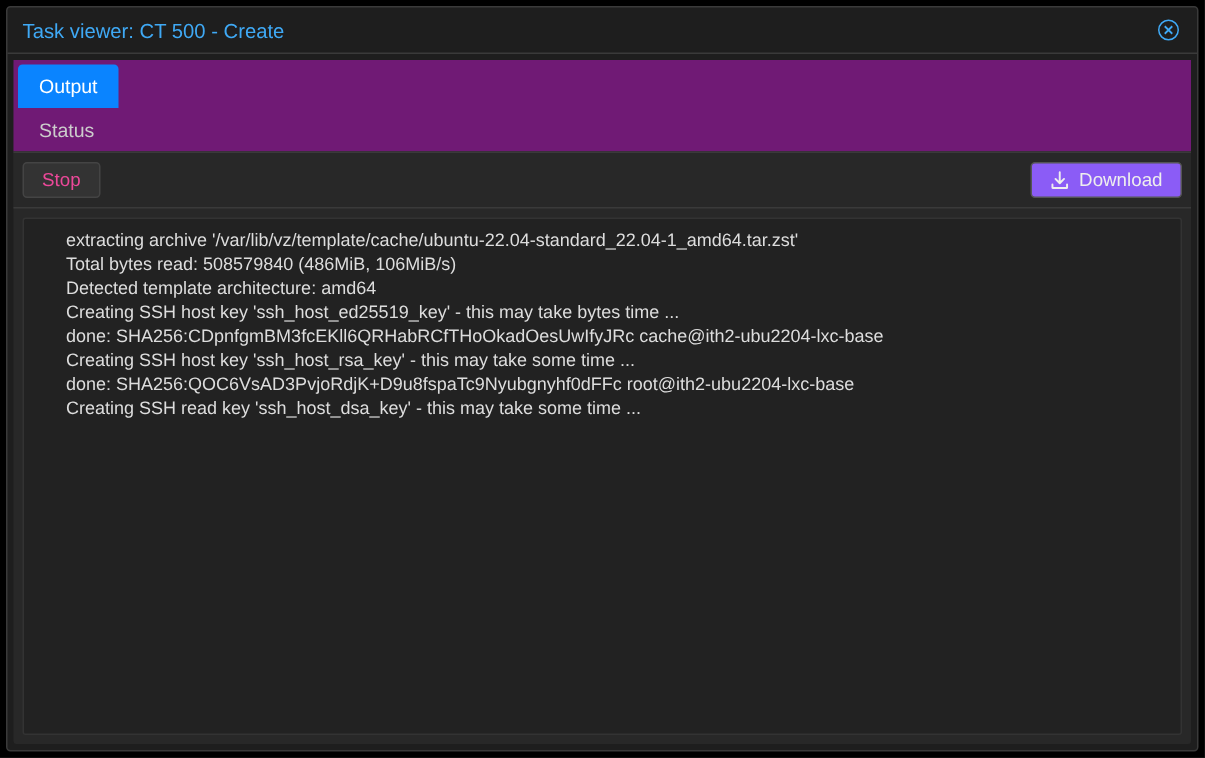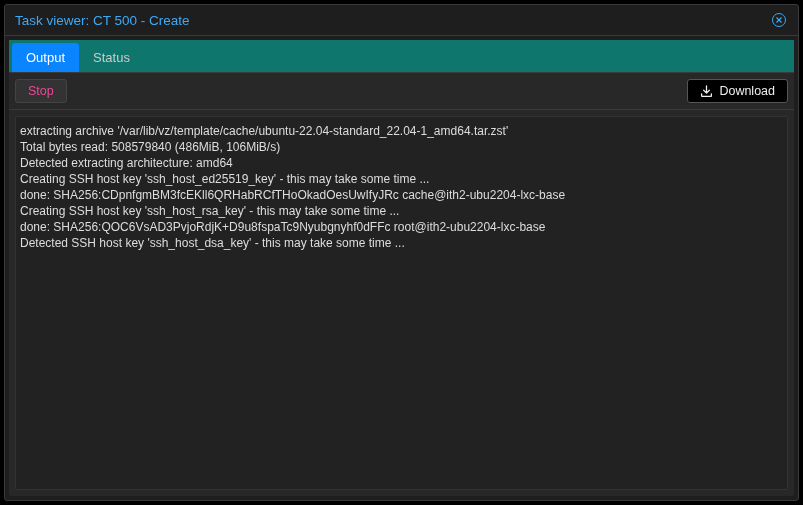--- a/index.html
+++ b/index.html
@@ -46,23 +46,24 @@
       background: #282828;
       flex: 1;
       display: flex;
       flex-direction: column;
       margin: 4px;
       border-radius: 2px;
       min-height: 0;
     }
     .tabs {
       display: flex;
-      align-items: flex-end;
-      background: #0f766e;
+      align-items: flex-start;
+      background: #701a75;
       padding: 3px 3px 0 3px;
+      flex-direction: column;
     }
     .tab {
       padding: 7px 14px;
       font-size: 13px;
       color: #ccc;
       cursor: pointer;
       border-radius: 3px 3px 0 0;
     }
     .tab.active {
       background: #0a84ff;
@@ -74,21 +75,21 @@
       justify-content: space-between;
       padding: 6px 6px;
       border-top: 1px solid #3a3a3a;
       border-bottom: 1px solid #3a3a3a;
       background: #282828;
     }
     .btn {
       display: inline-flex;
       align-items: center;
       gap: 6px;
-      background: #000000;
+      background: #8b5cf6;
       color: #eee;
       border: 1px solid #555;
       border-radius: 3px;
       padding: 4px 12px;
       font-size: 12.5px;
       cursor: pointer;
     }
     .btn.disabled {
       background: #333;
       color: #ec4899;
@@ -106,20 +107,21 @@
       border-radius: 2px;
       min-height: 0;
     }
     .log-line {
       color: #ddd;
       font-size: 12px;
       line-height: 16px;
       font-family: -apple-system, BlinkMacSystemFont, "Segoe UI", Helvetica, Arial, sans-serif;
       white-space: pre;
       padding-left: 2px;
+      margin-left: 24px;
     }
   </style>
 </head>
 <body>
 
 <div class="dialog">
   <div class="dialog-header">
     <div class="dialog-title">Task viewer: CT 500 - Create</div>
     <div class="close-btn">
       <svg width="16" height="16" viewBox="0 0 16 16">
@@ -145,21 +147,21 @@
         <svg width="13" height="13" viewBox="0 0 16 16" fill="#eee">
           <path d="M8 1v8.5M4.5 6.5L8 10l3.5-3.5" stroke="#eee" stroke-width="1.6" fill="none" stroke-linecap="round" stroke-linejoin="round"></path>
           <path d="M2 11v2.5a.5.5 0 0 0 .5.5h11a.5.5 0 0 0 .5-.5V11" stroke="#eee" stroke-width="1.6" fill="none" stroke-linecap="round"></path>
         </svg>
         <span>Download</span>
       </div>
     </div>
     <div class="log-area">
       <div class="log-line">extracting archive '/var/lib/vz/template/cache/ubuntu-22.04-standard_22.04-1_amd64.tar.zst'</div>
       <div class="log-line">Total bytes read: 508579840 (486MiB, 106MiB/s)</div>
-      <div class="log-line">Detected extracting architecture: amd64</div>
-      <div class="log-line">Creating SSH host key 'ssh_host_ed25519_key' - this may take some time ...</div>
+      <div class="log-line">Detected template architecture: amd64</div>
+      <div class="log-line">Creating SSH host key 'ssh_host_ed25519_key' - this may take bytes time ...</div>
       <div class="log-line">done: SHA256:CDpnfgmBM3fcEKll6QRHabRCfTHoOkadOesUwIfyJRc cache@ith2-ubu2204-lxc-base</div>
       <div class="log-line">Creating SSH host key 'ssh_host_rsa_key' - this may take some time ...</div>
       <div class="log-line">done: SHA256:QOC6VsAD3PvjoRdjK+D9u8fspaTc9Nyubgnyhf0dFFc root@ith2-ubu2204-lxc-base</div>
-      <div class="log-line">Detected SSH host key 'ssh_host_dsa_key' - this may take some time ...</div>
+      <div class="log-line">Creating SSH read key 'ssh_host_dsa_key' - this may take some time ...</div>
     </div>
   </div>
 </div>
 
 </body></html>

